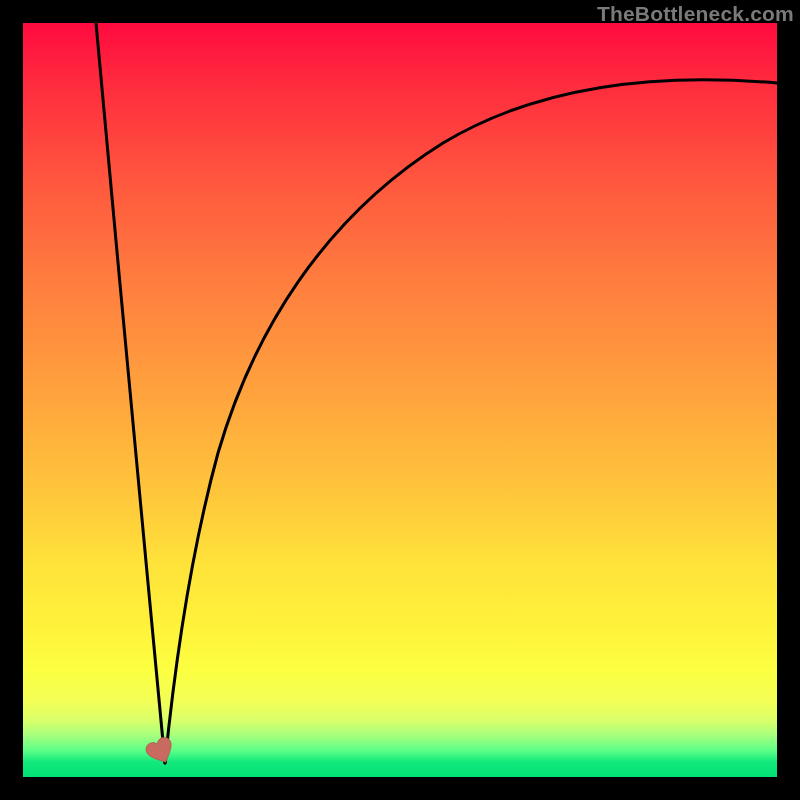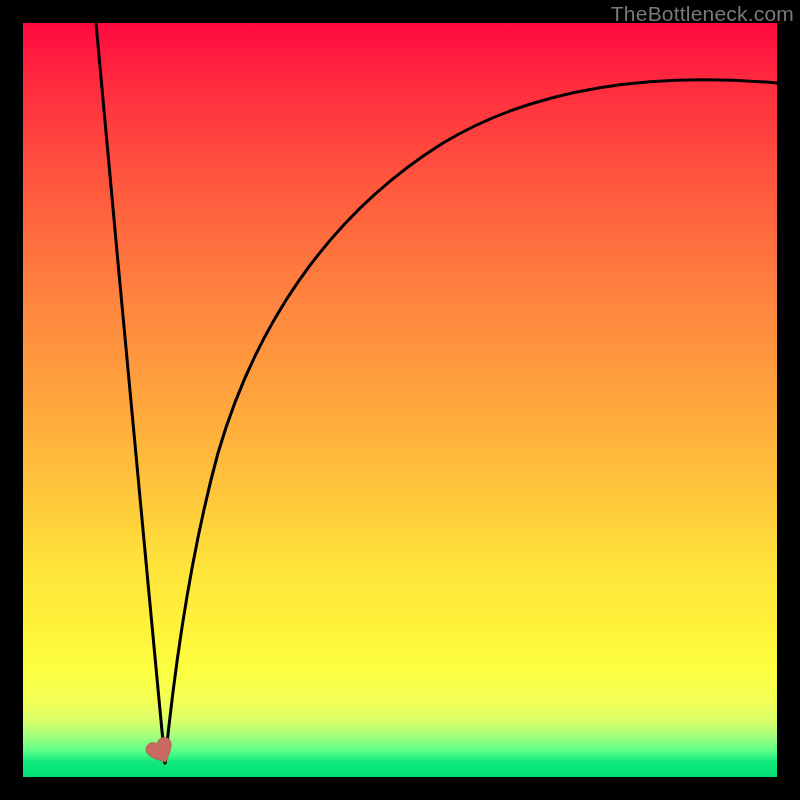--- a/index.html
+++ b/index.html
@@ -44,21 +44,21 @@
       #12e97c 98%,
       #00e074 100%
     );
   }
   .watermark {
     position: absolute;
     top: 2px;
     right: 6px;
     color: #7a7a7a;
     font-size: 21px;
-    font-weight: 400;
+    font-weight: 700;
     letter-spacing: 0.2px;
     user-select: none;
   }
   svg.curve {
     position: absolute;
     left: 0;
     top: 0;
     width: 754px;
     height: 754px;
     overflow: visible;

